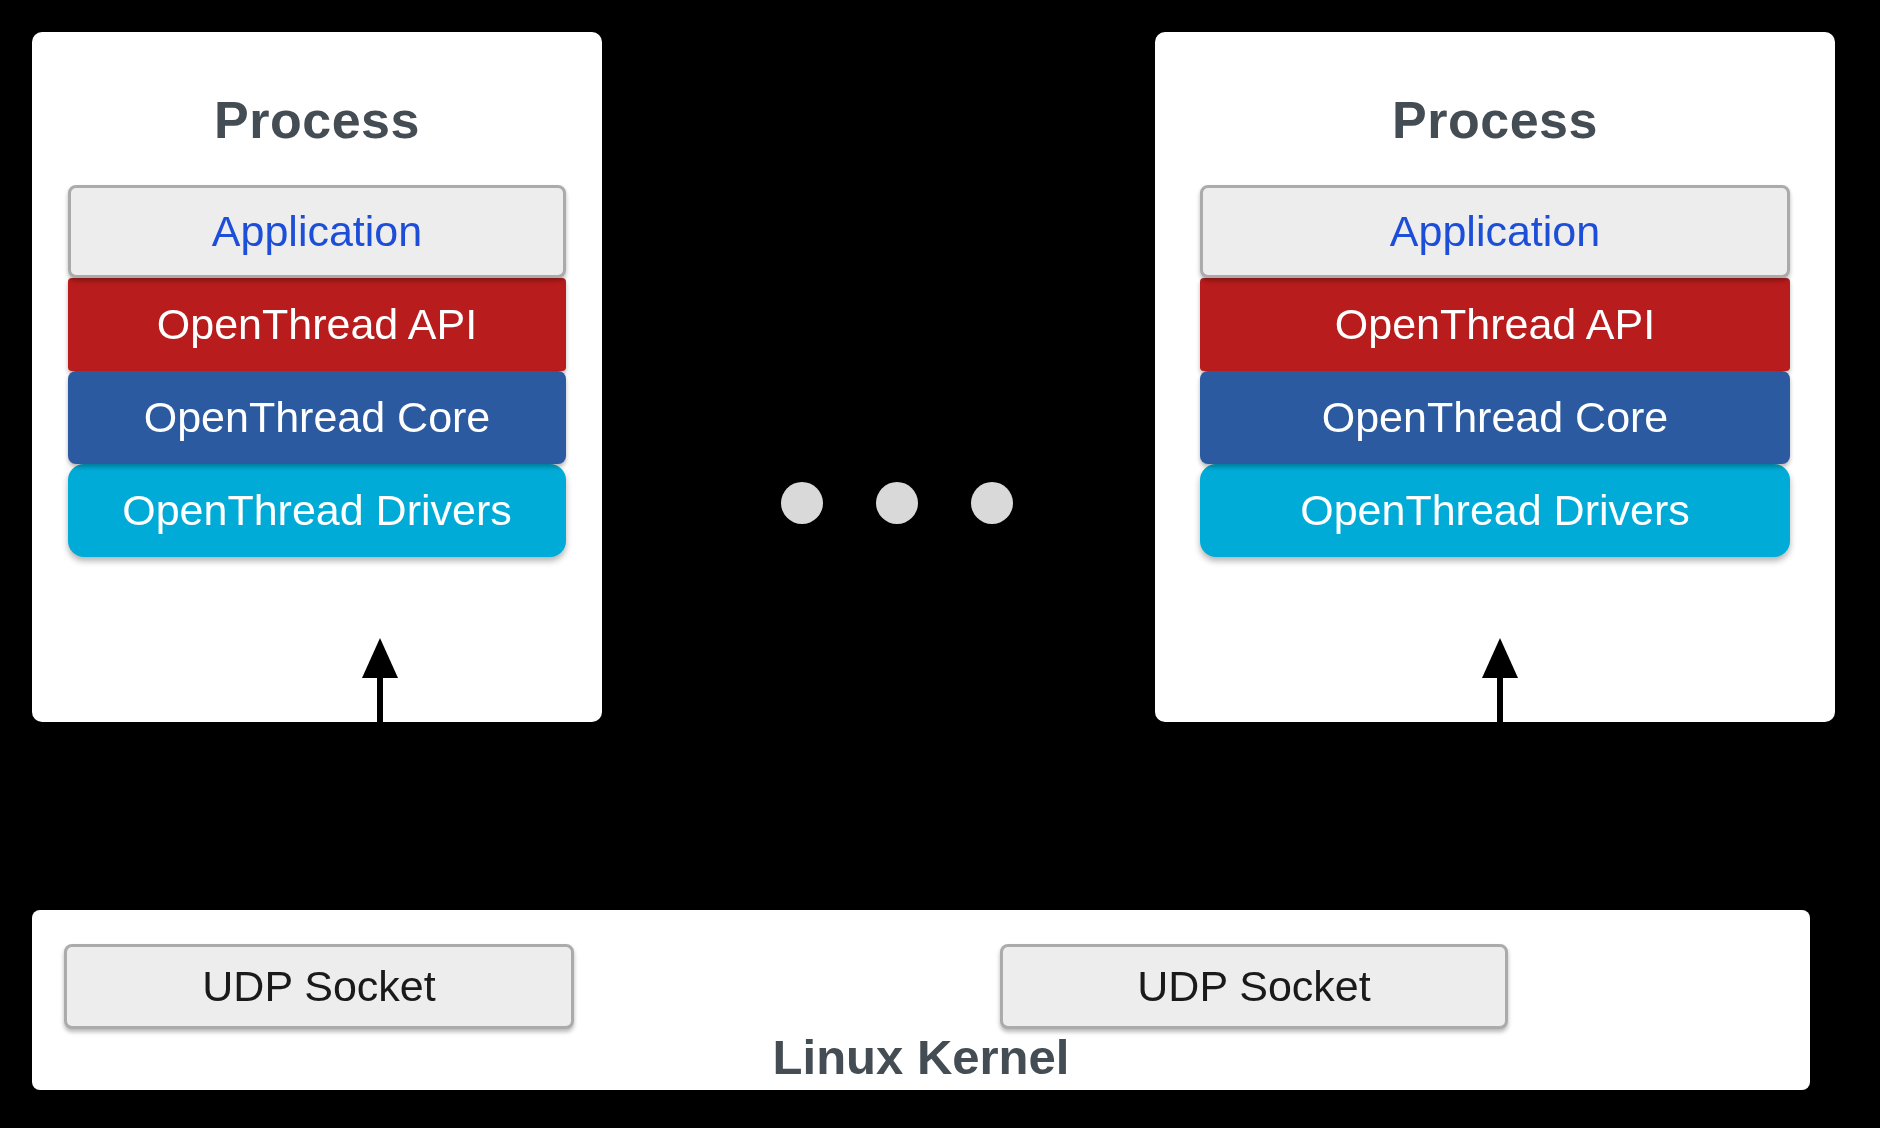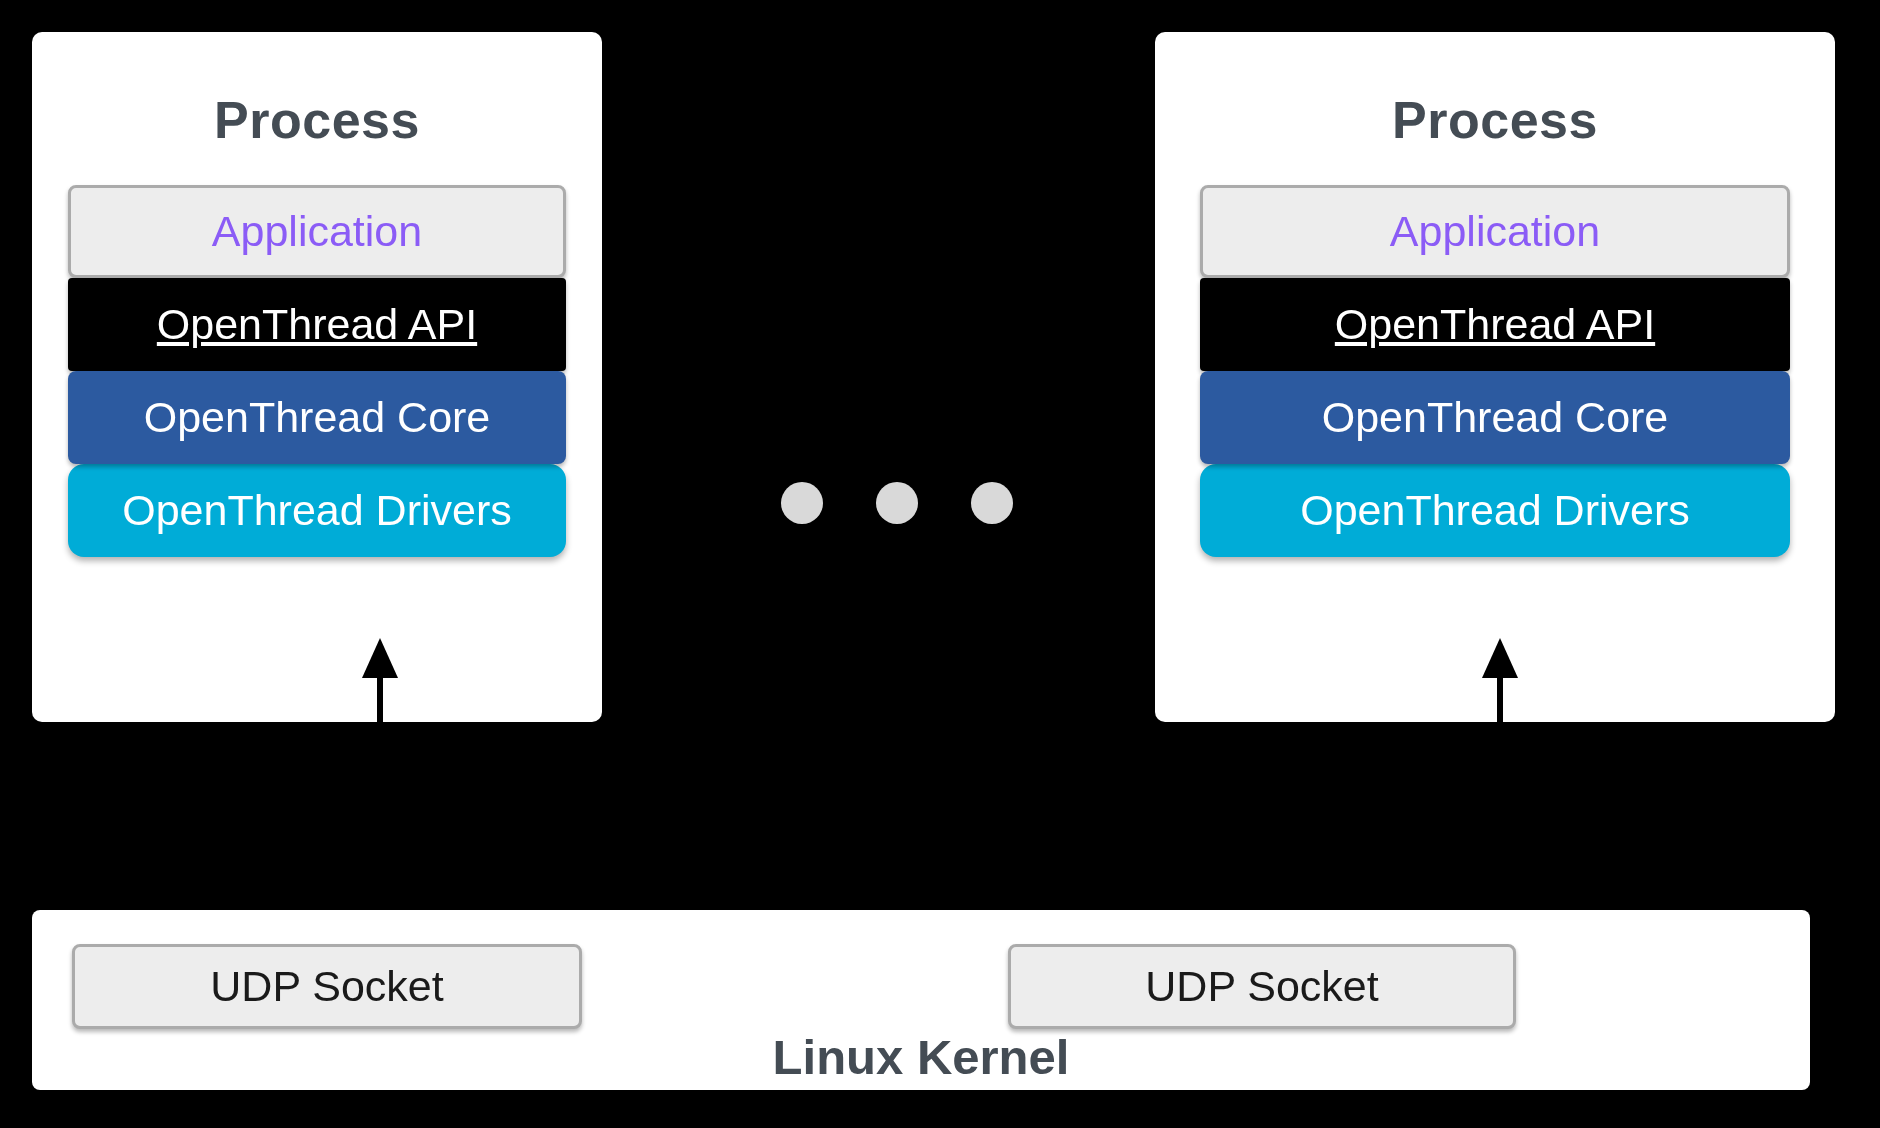--- a/index.html
+++ b/index.html
@@ -51,33 +51,32 @@
     display: flex;
     align-items: center;
     justify-content: center;
     font-size: 43px;
     line-height: 1;
   }
   .bar-app {
     background: #EDEDED;
     border: 3px solid #ABABAB;
     border-radius: 8px;
-    color: #8b5cf6;
+    color: #1d4ed8;
     box-shadow: 0 3px 4px rgba(0,0,0,0.28);
     position: relative;
     z-index: 3;
   }
   .bar-api {
-    background: #000000;
+    background: #b91c1c;
     color: #FFFFFF;
     border-radius: 4px;
     box-shadow: 0 3px 4px rgba(0,0,0,0.28);
     position: relative;
     z-index: 2;
-    text-decoration: underline;
   }
   .bar-core {
     background: #2C5AA0;
     color: #FFFFFF;
     border-radius: 8px;
     box-shadow: 0 3px 4px rgba(0,0,0,0.28);
     position: relative;
     z-index: 2;
   }
   .bar-drivers {
@@ -136,21 +135,20 @@
     background: #EDEDED;
     border: 3px solid #ABABAB;
     border-radius: 8px;
     box-shadow: 0 3px 4px rgba(0,0,0,0.28);
     display: flex;
     align-items: center;
     justify-content: center;
     font-size: 43px;
     color: #1A1A1A;
     line-height: 1;
-    margin-left: 8px;
   }
 </style>
 </head>
 <body>
 
 <div id="canvas">
 
   <div class="process-card" style="left:32px; top:32px; width:570px; height:690px;">
 
     <div class="process-title">Process</div>

